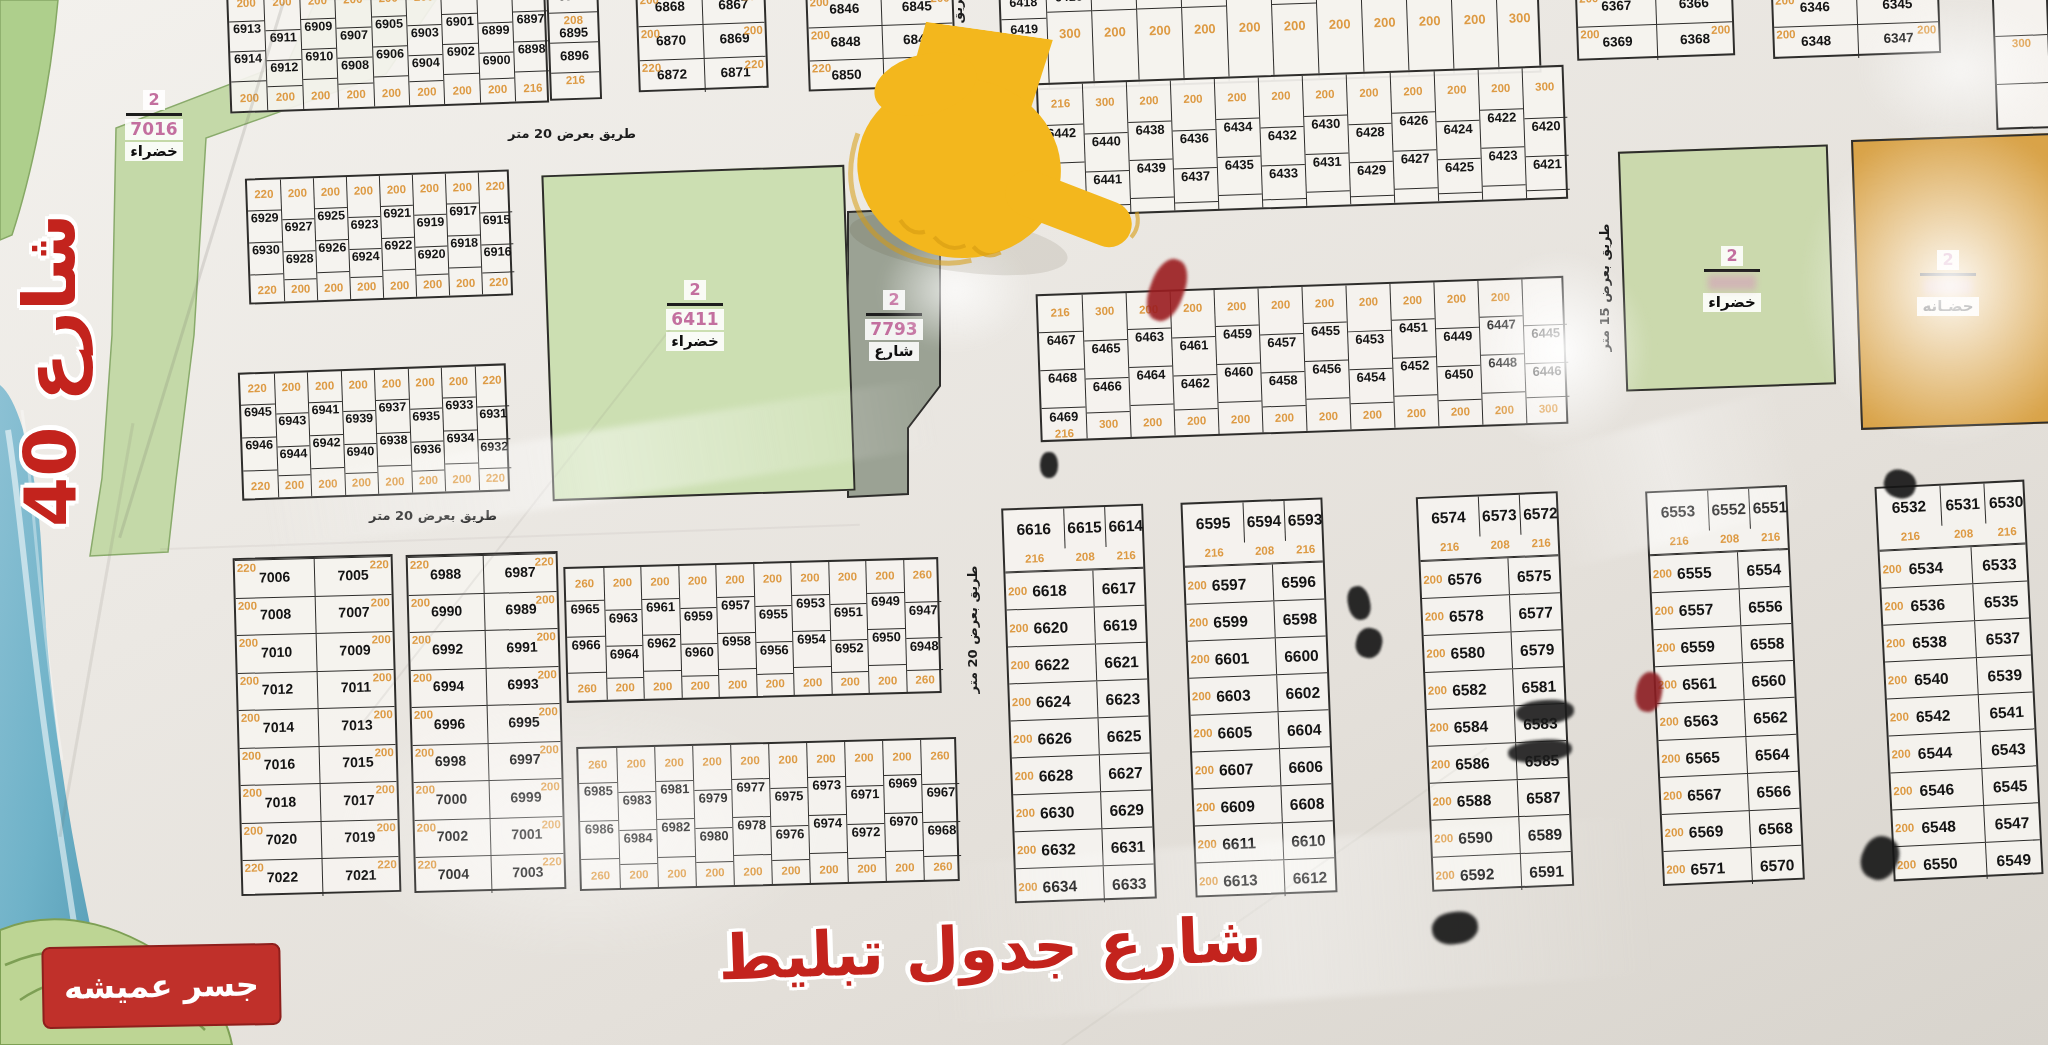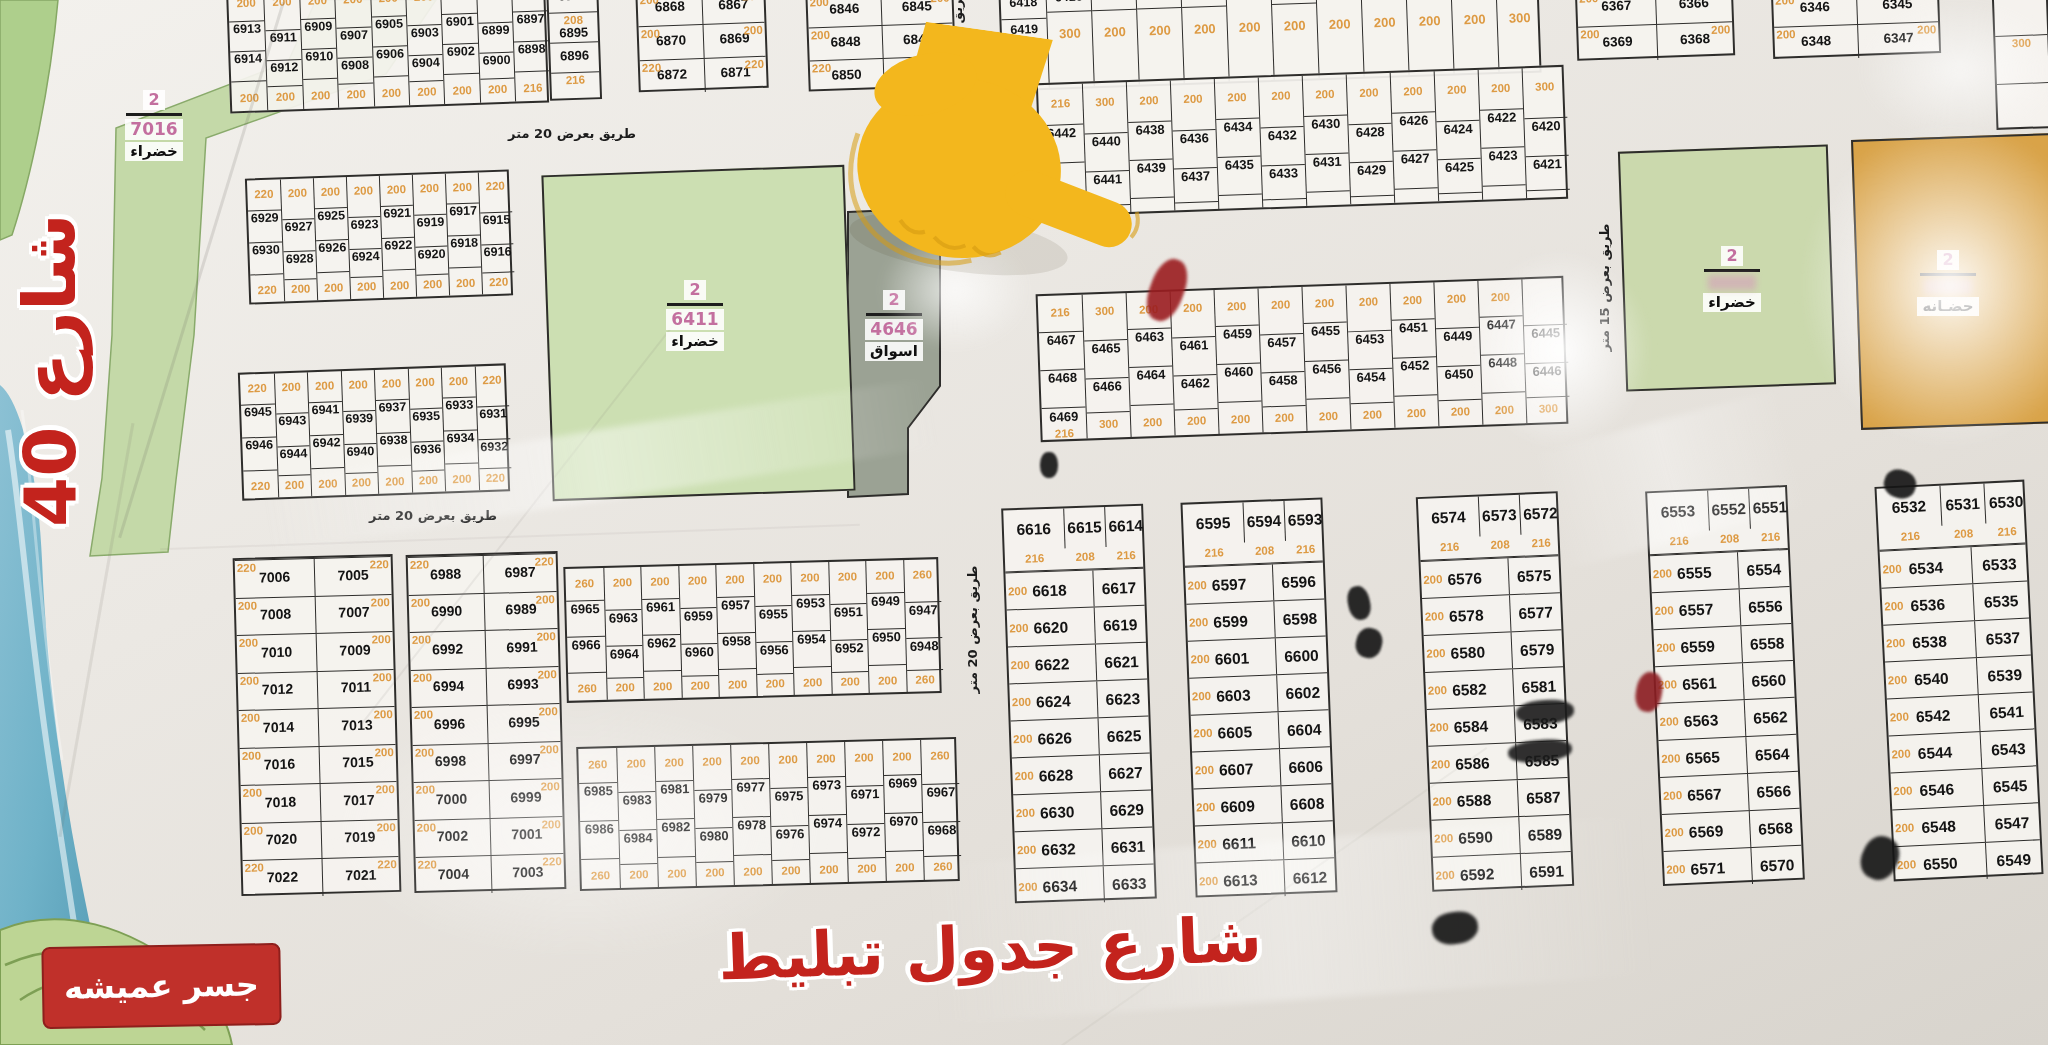--- a/index.html
+++ b/index.html
@@ -69,22 +69,22 @@
   </div>
   <div class="zlabel" style="left:630px;top:278px;width:130px;">
     <span class="chip pink">2</span>
     <span class="zline"></span>
     <span class="chip pink" style="font-size:17px;">6411</span>
     <span class="chip zname">خضراء</span>
   </div>
   <div class="zlabel" style="left:846px;top:288px;width:96px;">
     <span class="chip pink">2</span>
     <span class="zline"></span>
-    <span class="chip pink" style="font-size:17px;">4646</span>
-    <span class="chip zname">اسواق</span>
+    <span class="chip pink" style="font-size:17px;">7793</span>
+    <span class="chip zname">شارع</span>
   </div>
   <div class="zlabel" style="left:1682px;top:244px;width:100px;">
     <span class="chip pink">2</span>
     <span class="zline"></span>
     <span class="smudge"></span>
     <span class="chip zname">خضراء</span>
   </div>
   <div class="zlabel" style="left:1898px;top:248px;width:100px;">
     <span class="chip pink">2</span>
     <span class="zline"></span>

